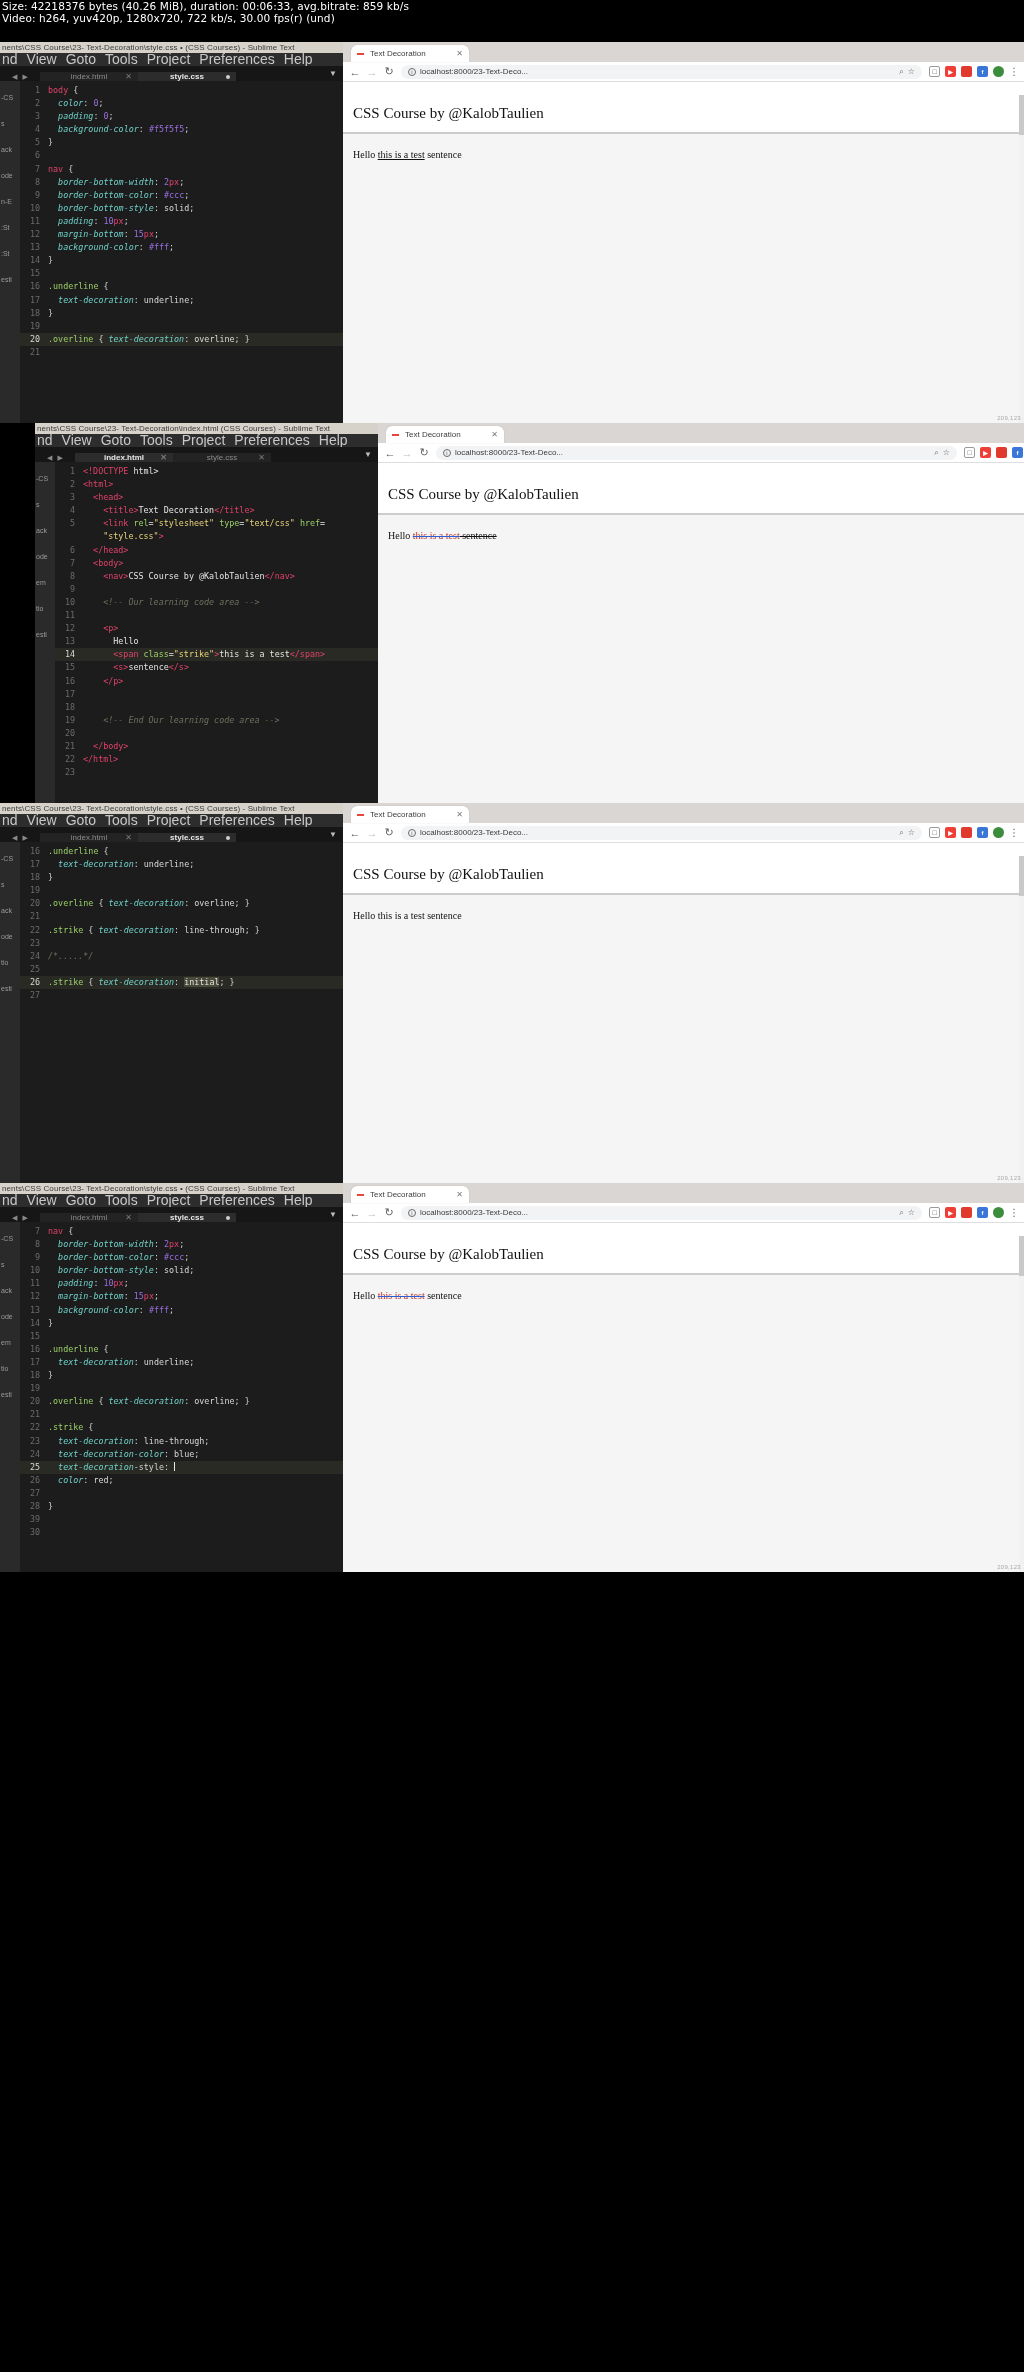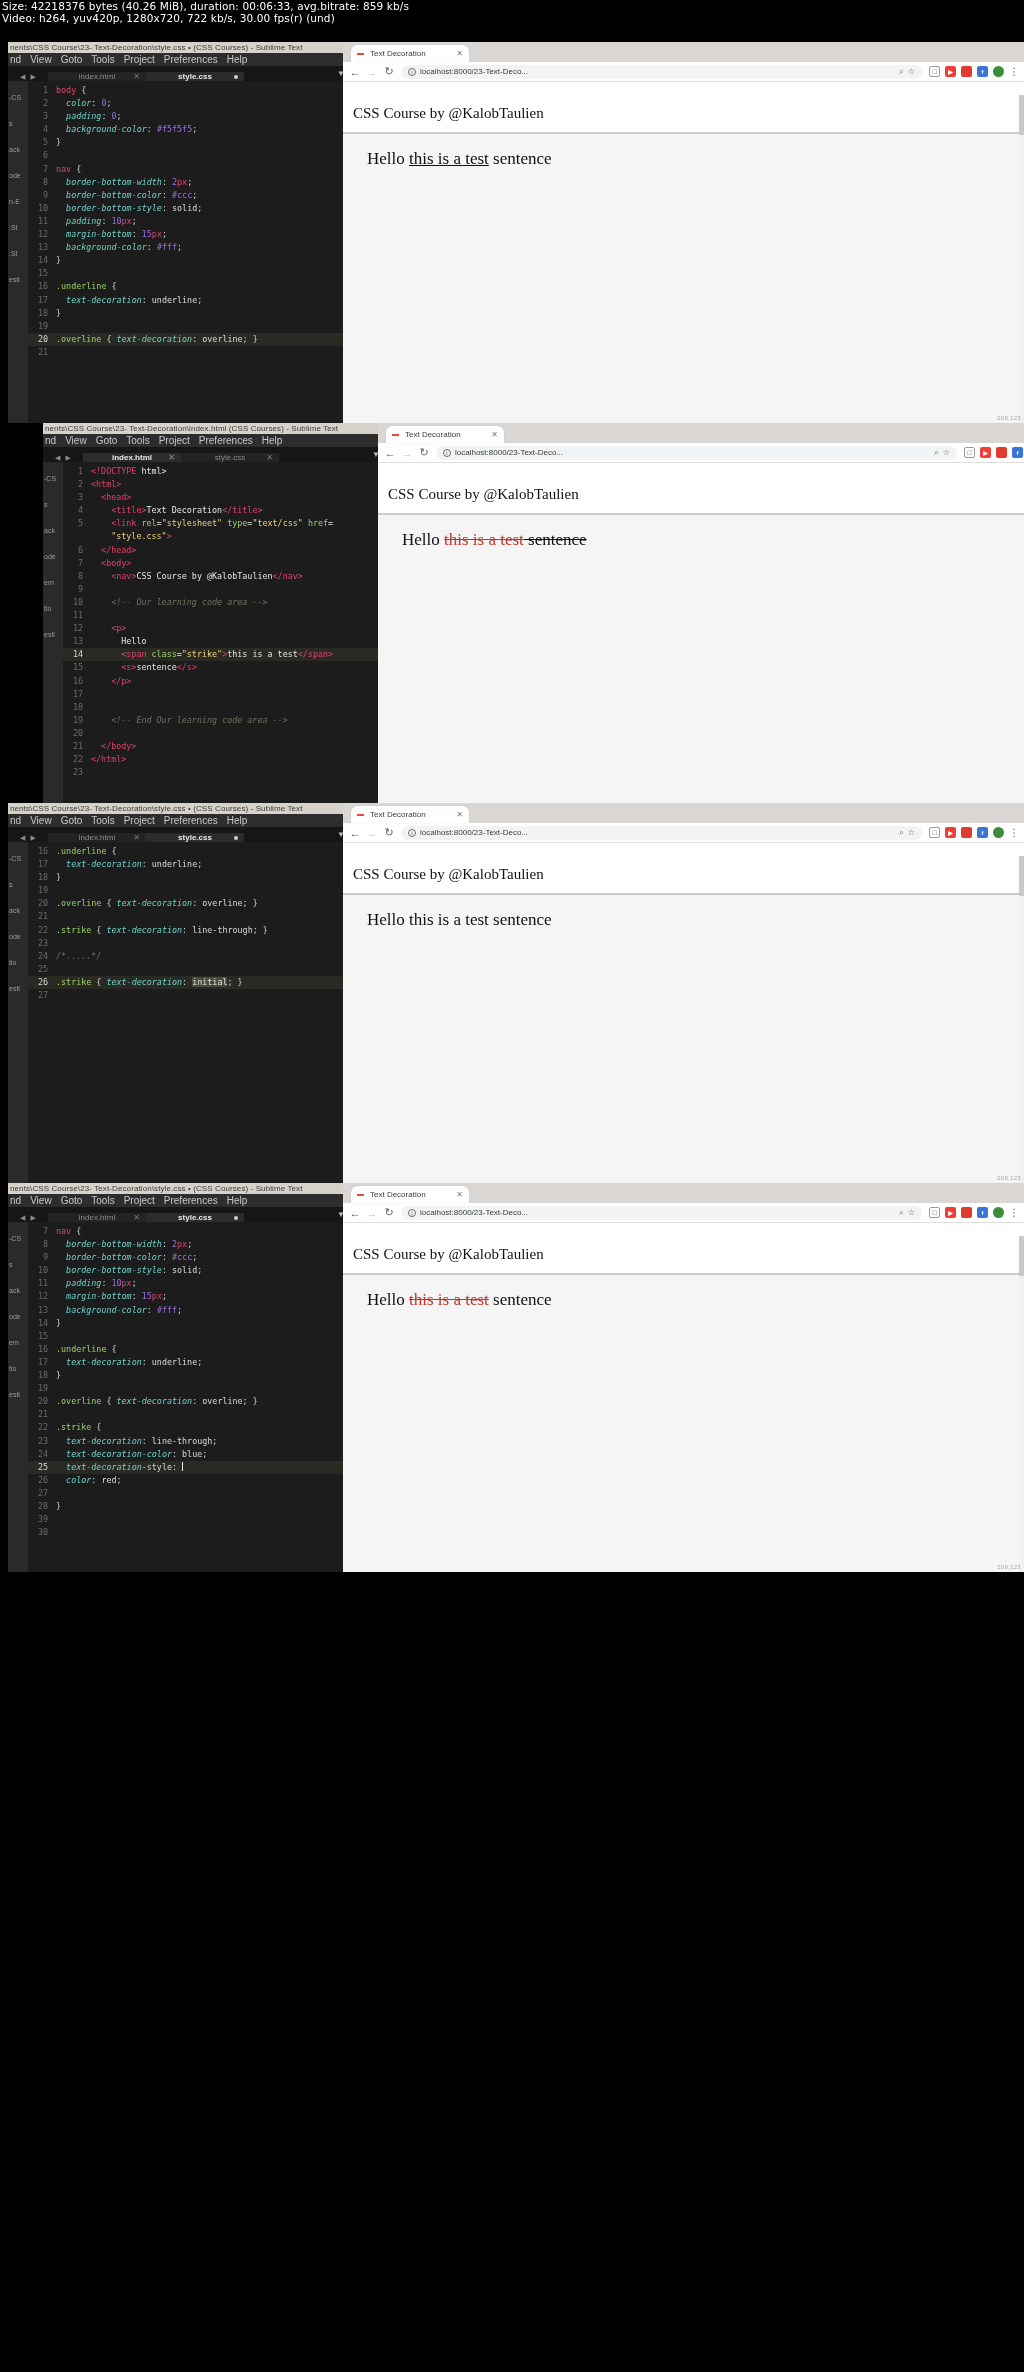--- a/index.html
+++ b/index.html
@@ -17,34 +17,34 @@
     background:#000; color:#fff;
     font-family:"DejaVu Sans", sans-serif;
     padding:1px 0 0 2px;
   }
   .mediainfo div{ font-size:10.5px; line-height:11.6px; white-space:nowrap; letter-spacing:.1px;}
 
   
   .quad{ position:absolute; width:1024px; height:582px; overflow:hidden; }
 
   
-  .sublime{ position:absolute; left:8px; top:0; width:343px; height:100%;
+  .sublime{ position:absolute; left:0; top:0; width:343px; height:100%;
             background:#1b1b1b; overflow:hidden; }
   .chrome { position:absolute; left:343px; top:0; width:681px; height:100%;
             background:#fff; overflow:hidden; }
 
   
   .st-title{
     height:11px; background:#d6d2ca; color:#3a3a3a;
     font-size:8px; line-height:11px; white-space:nowrap; overflow:hidden;
     padding-left:2px; letter-spacing:.1px;
   }
   .st-menu{
     height:13px; background:#2d2d2d; color:#c8c8c8;
-    font-size:10px; line-height:13px; white-space:nowrap;
+    font-size:14px; line-height:13px; white-space:nowrap;
     padding-left:2px; display:flex; gap:9px; align-items:center;
   }
   .st-menu span{ cursor:default; }
 
   
   .st-tabs{
     height:15px; background:#161616; display:flex; align-items:flex-end;
     position:relative; overflow:hidden;
   }
   .st-arrows{ width:40px; display:flex; align-items:center; justify-content:center;
@@ -142,22 +142,22 @@
             text-align:center; }
 
   
   .cr-page{ position:absolute; left:0; right:0; top:53px; bottom:0;
             background:#f5f5f5; overflow:hidden; }
   .pg-nav{
     background:#fff; border-bottom:2px solid #ccc; padding:10px 10px;
     margin-bottom:15px;
   }
   .pg-nav .t{ font-family:"Liberation Serif", serif; font-size:15px; color:#111; }
-  .pg-body{ padding:0 24px; font-family:"Liberation Serif", serif;
-            font-size:17px; color:#111; }
+  .pg-body{ padding:0 10px; font-family:"Liberation Serif", serif;
+            font-size:10px; color:#111; }
   .u-underline{ text-decoration:underline; }
   .u-strike   { text-decoration:line-through; }
   .u-strike-blue{ text-decoration:line-through; text-decoration-color:#2b5fd9; color:#c0392b;}
   .u-none{ text-decoration:none; }
 
   .cr-stamp{ position:absolute; right:3px; bottom:2px; font-size:6px;
              color:#a8a8a8; letter-spacing:.3px;}
   .cr-scroll{ position:absolute; right:0; top:53px; width:5px; bottom:0;
               background:#f1f1f1;}
   .cr-scroll i{ position:absolute; top:0; left:0; width:5px; height:40px;

